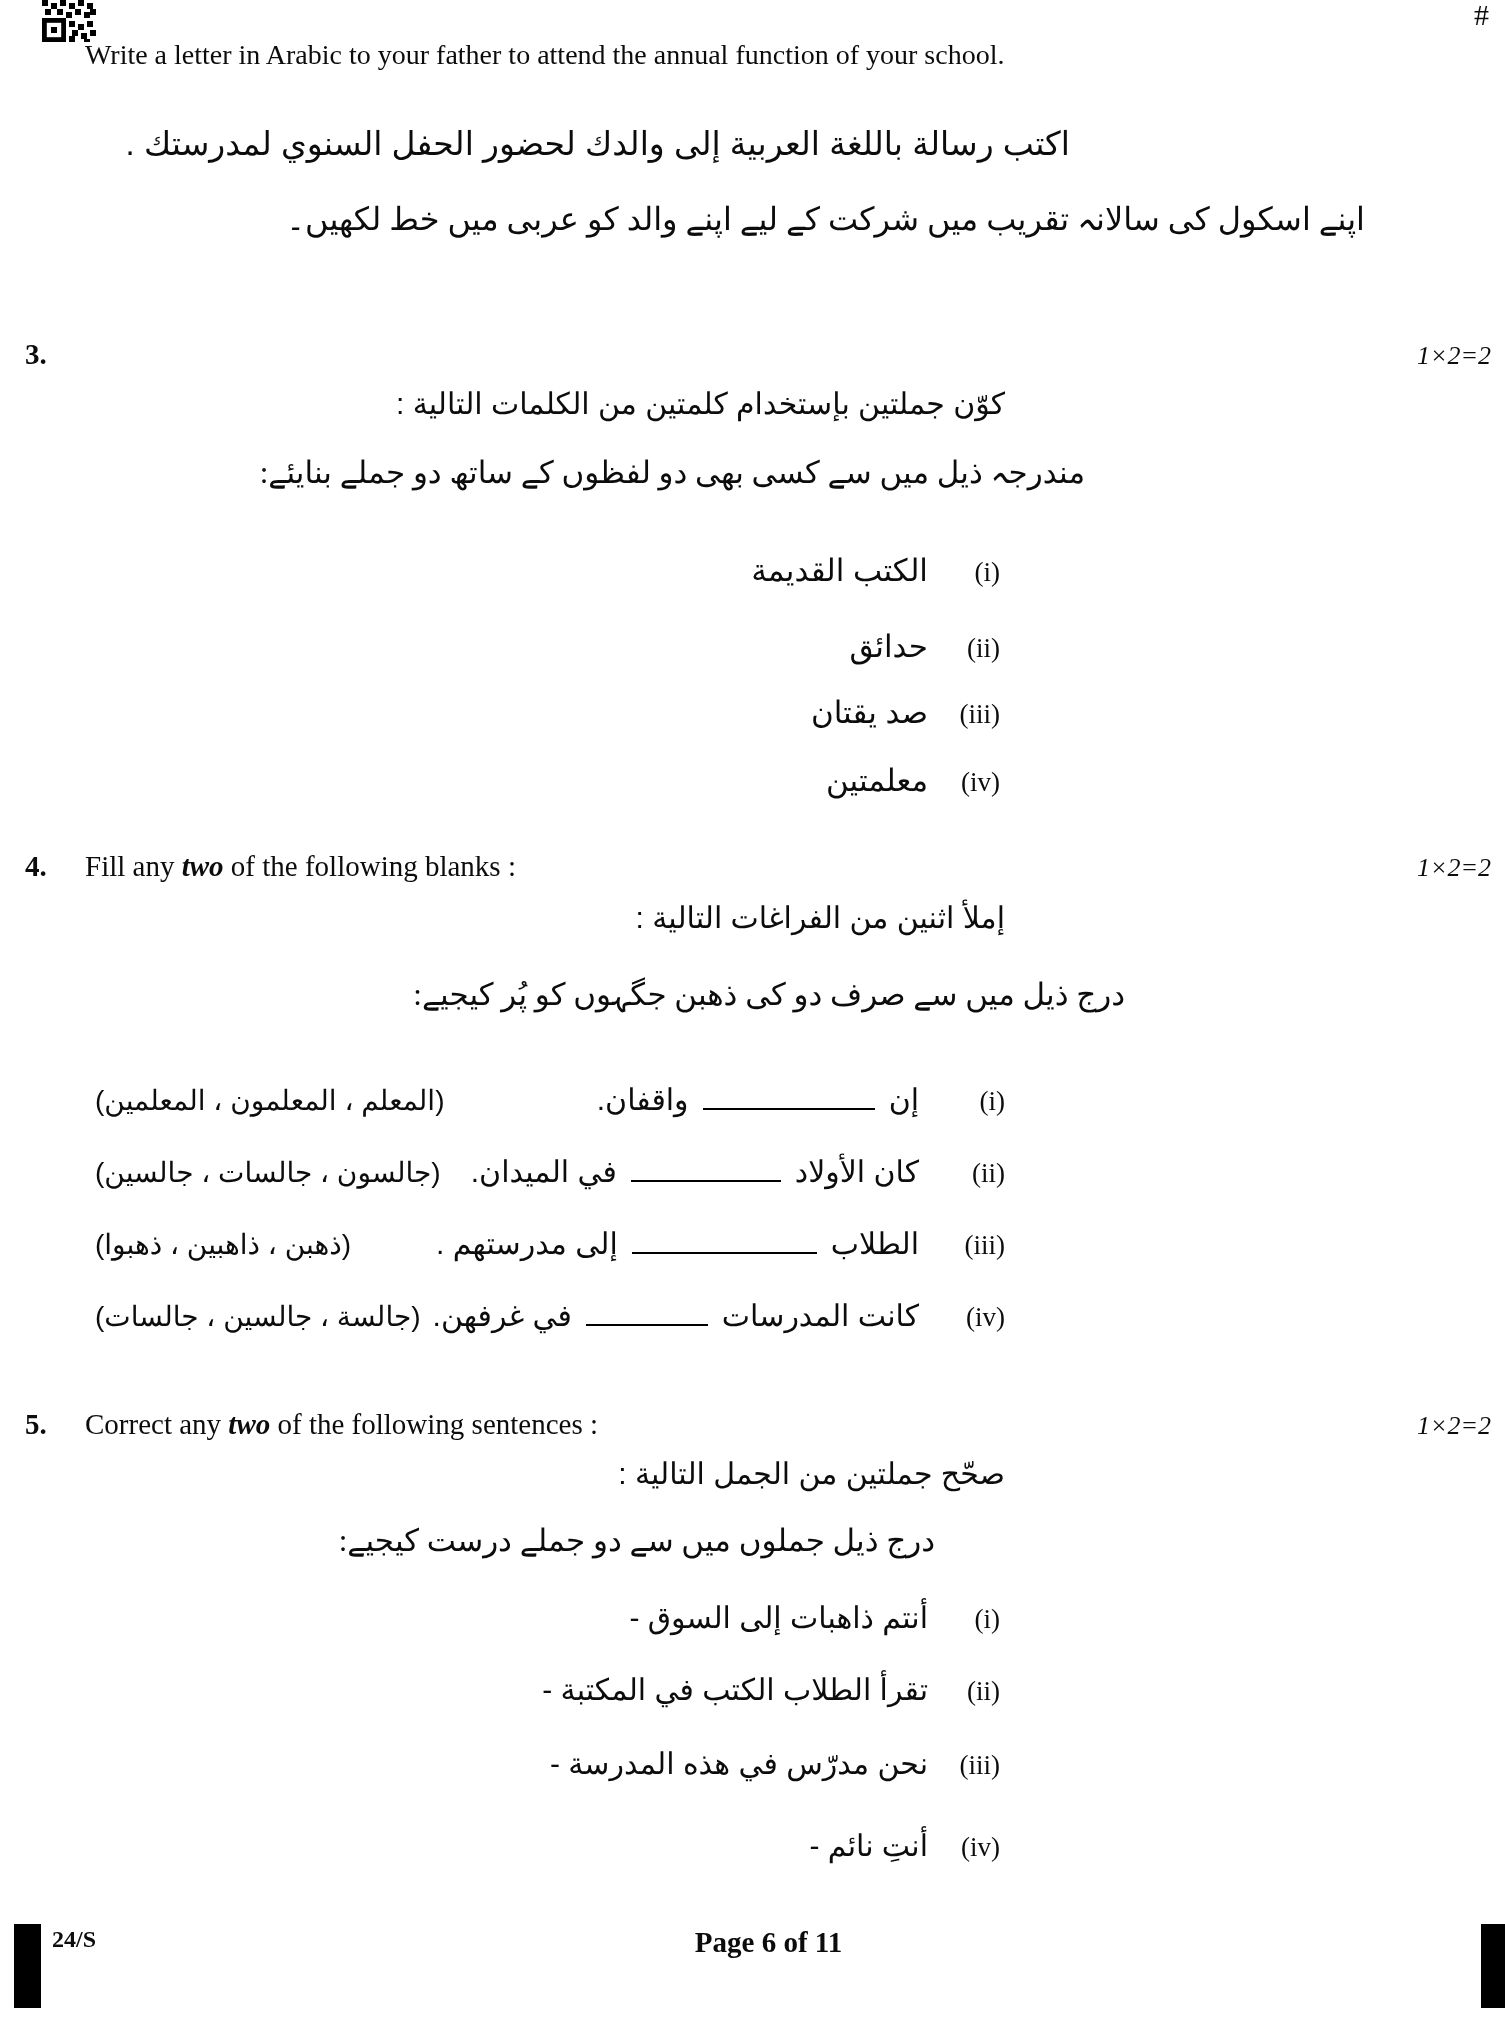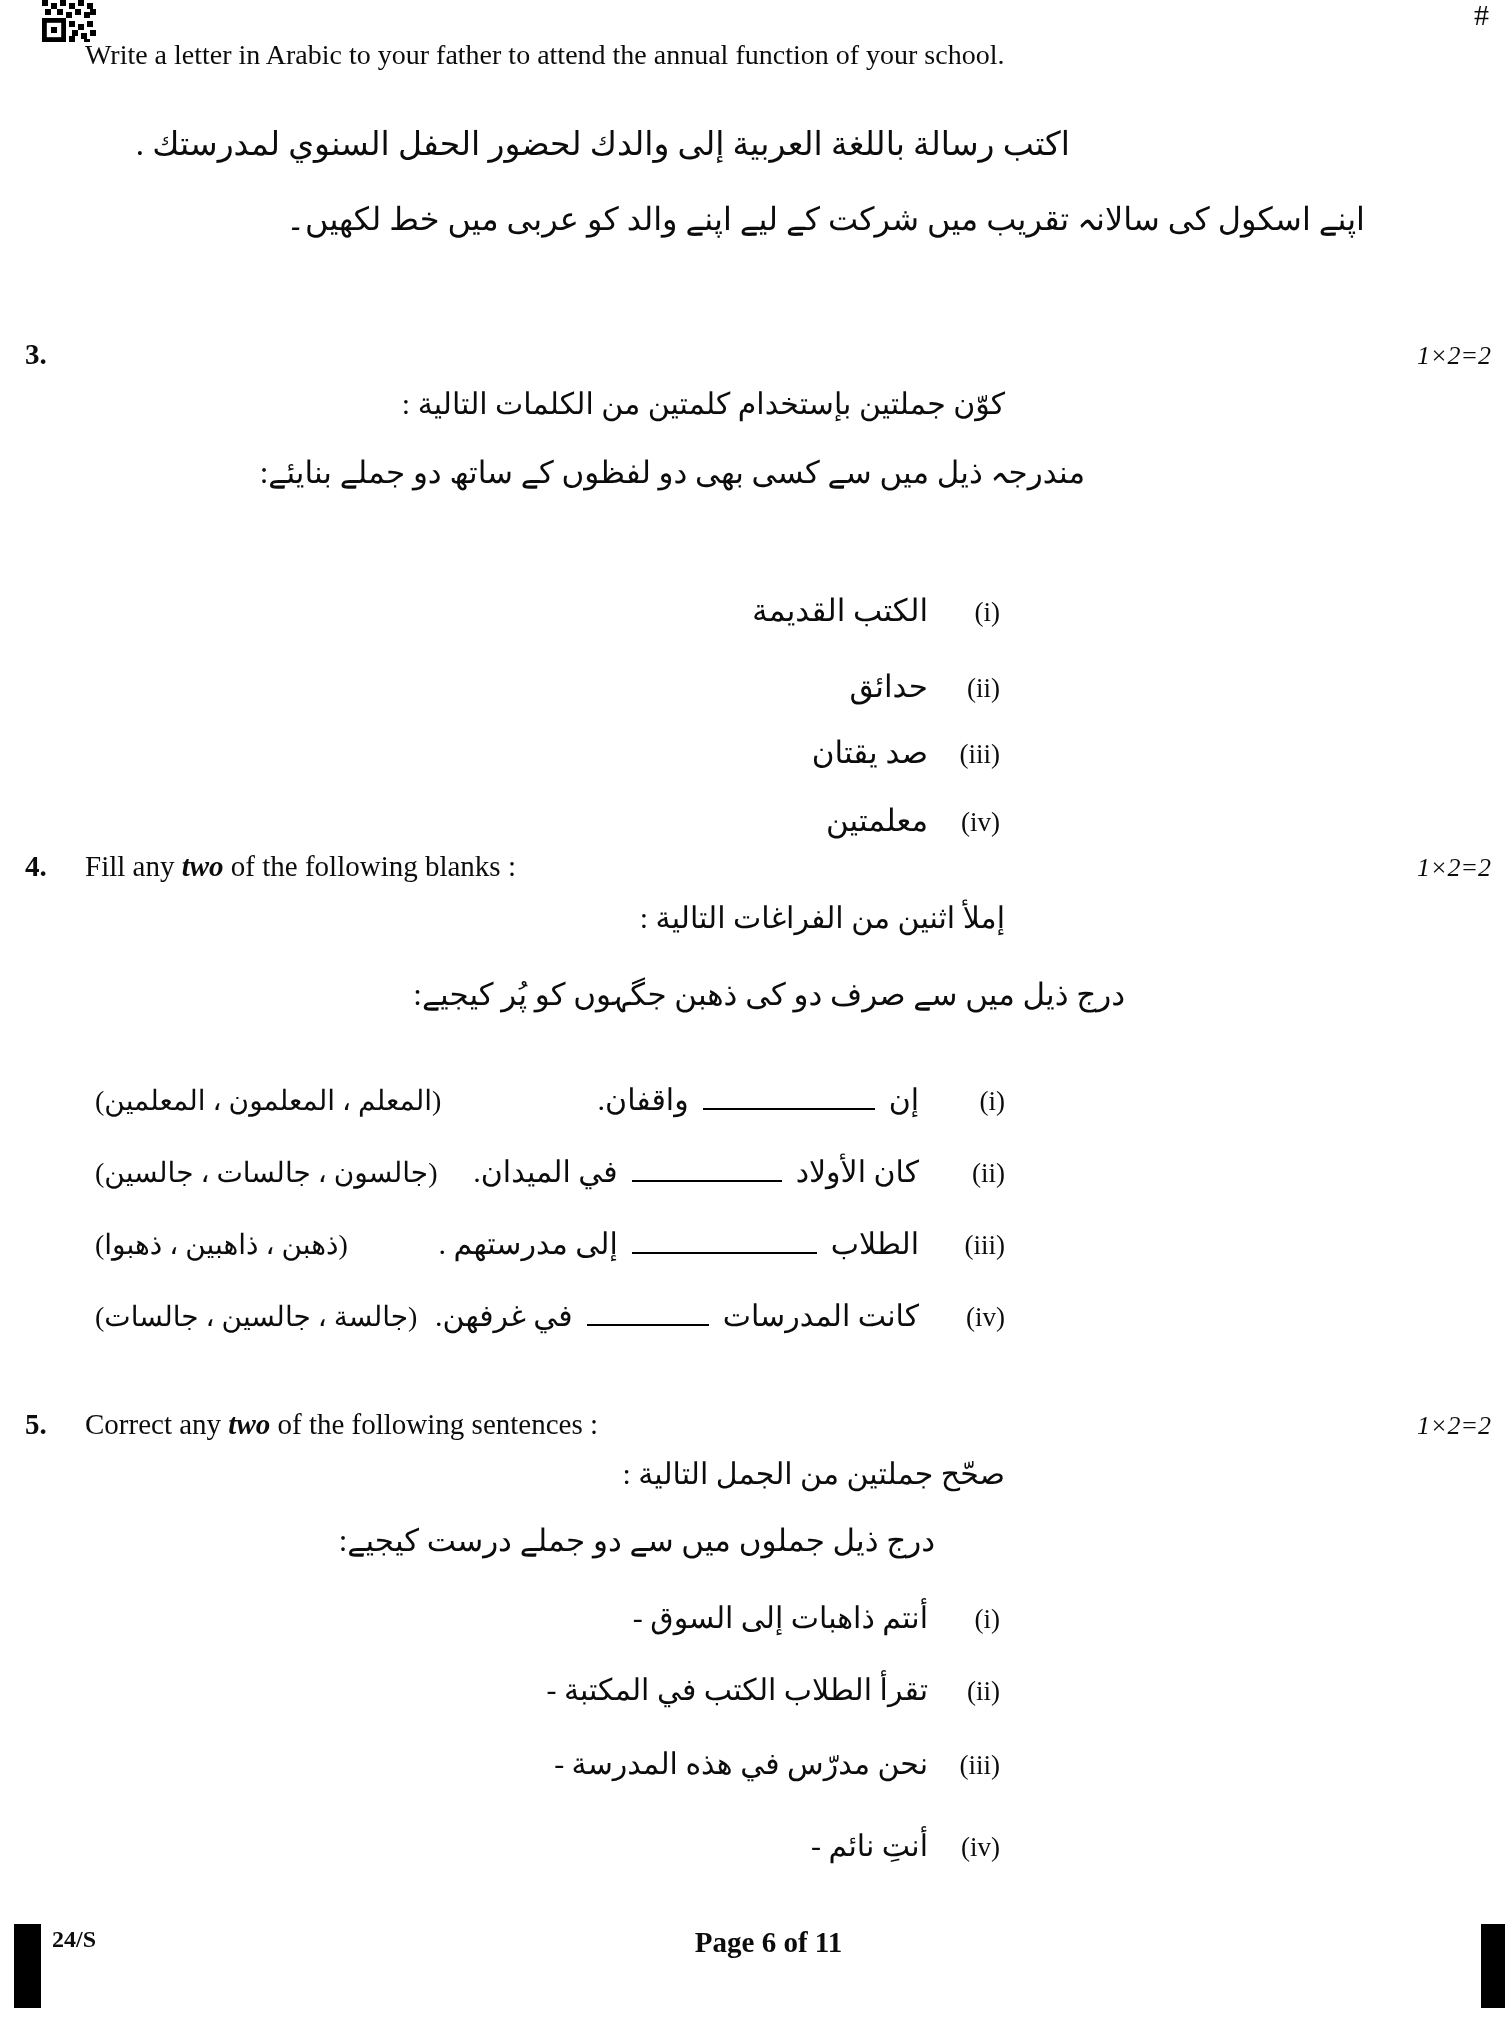--- a/index.html
+++ b/index.html
@@ -3,42 +3,42 @@
 <meta charset="utf-8">
 <style>
   html,body{margin:0;padding:0;background:#e8e8e8;}
   .page{
     position:relative;width:1505px;height:2034px;margin:0 auto;
     background:#ffffff;color:#0c0c0c;overflow:hidden;
     font-family:"Liberation Serif","DejaVu Serif",serif;
   }
   .abs{position:absolute;white-space:nowrap;}
   .en{font-family:"Liberation Serif","DejaVu Serif",serif;}
-  .ar{font-family:Liberation Serif, serif;}
+  .ar{font-family:Liberation Sans, sans-serif;}
   .ur{font-family:Liberation Serif, serif;}
 
   .hash{top:-2px;right:16px;font-size:30px;}
   .qr{position:absolute;top:0;left:42px;}
 
   .intro-en{top:36px;left:85px;width:1010px;font-size:28px;line-height:1.38;white-space:normal;}
   .intro-ar{top:124px;right:435px;font-size:33px;}
   .intro-ur{top:200px;right:140px;font-size:32px;}
 
   .qnum{left:25px;font-weight:bold;font-size:29px;}
   .qtext{left:85px;font-size:29px;}
   .bt{font-weight:bold;font-style:italic;}
   .marks{right:14px;font-style:italic;font-size:26px;}
   .arh{right:500px;font-size:30px;}
   .urh{font-size:31px;}
 
   
   .w-item{right:505px;display:flex;align-items:baseline;}
   .numeral{display:inline-block;width:72px;direction:ltr;text-align:right;
            font-family:"Liberation Serif",serif;font-size:27px;flex:0 0 72px;}
-  .word{font-size:31px;margin-top:40px;}
+  .word{font-size:31px;}
   .sentence{font-size:30px;}
 
   
   .f-item{right:500px;width:910px;display:flex;justify-content:space-between;align-items:baseline;}
   .fi-main{display:inline-flex;gap:14px;align-items:baseline;white-space:nowrap;}
   .f-item .ar{font-size:30px;}
   .f-item .options{font-size:28px;}
   .blank{display:inline-block;height:34px;border-bottom:2.5px solid #000;}
 
   .bar{position:absolute;background:#000;top:1924px;height:84px;}

